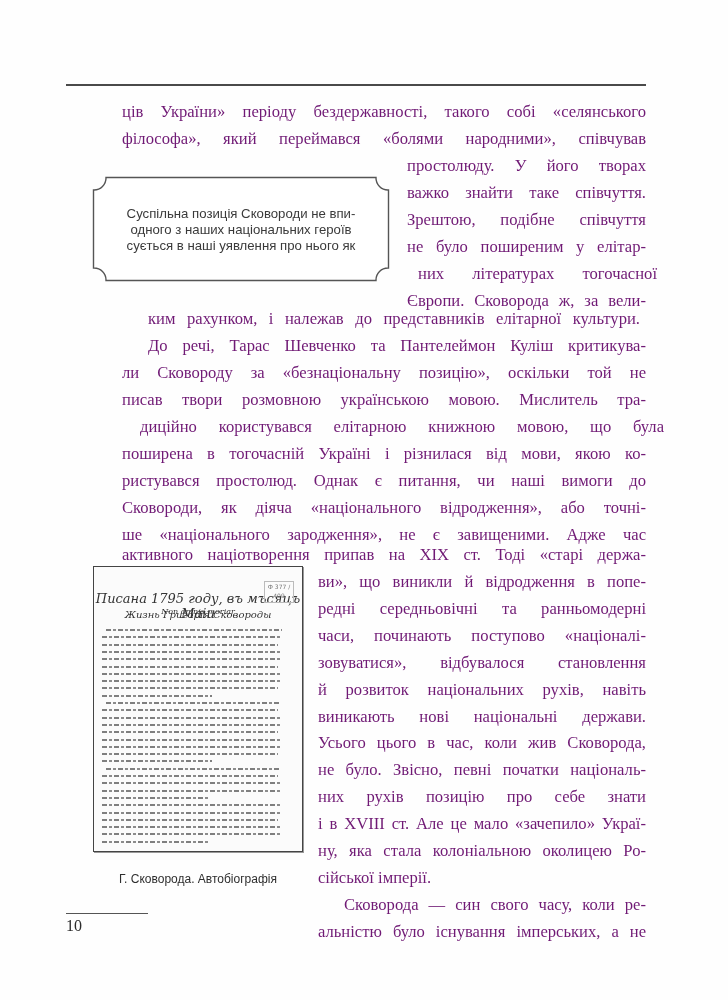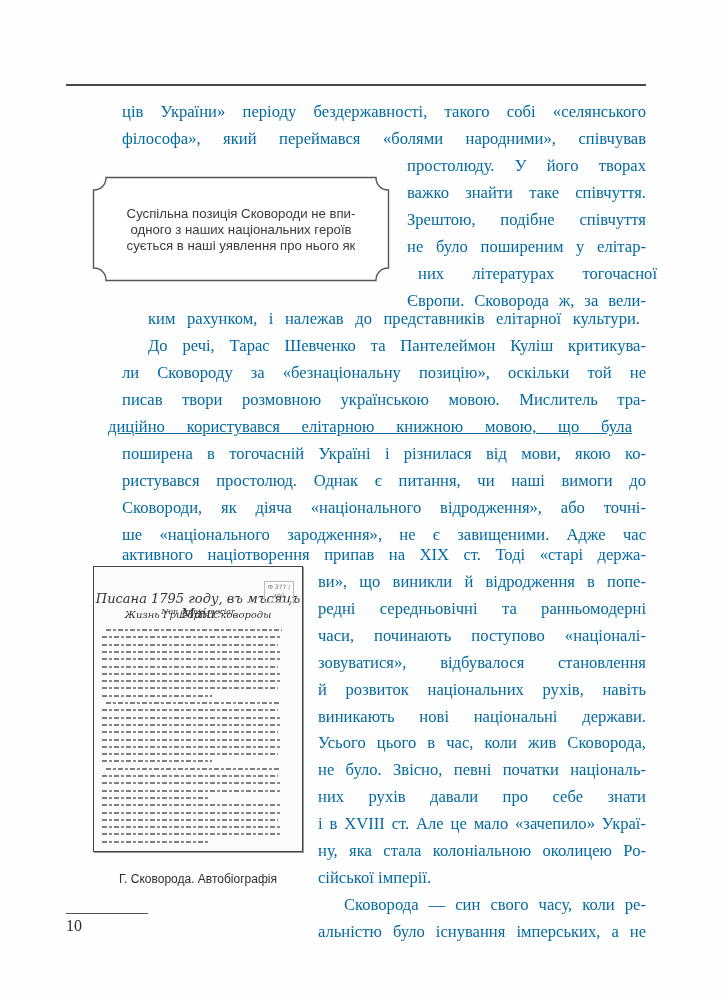--- a/index.html
+++ b/index.html
@@ -6,21 +6,21 @@
   body { width: 728px; height: 1000px; position: relative; overflow: hidden;
          font-family: "DejaVu Serif", "Liberation Serif", serif; color: #2a2a2a; }
   .page { position: absolute; left: 0; top: 0; width: 728px; height: 1000px; background: #fefefe; }
 
   .running-head { position: absolute; left: 66px; top: 62px; width: 580px;
     font-family: "Liberation Serif", serif; font-style: italic; font-size: 15px; color: #3a3a3a; }
   .head-rule { position: absolute; left: 66px; top: 84px; width: 580px; height: 0;
     border-top: 2px solid #4a4a4a; }
 
   .line { position: absolute; font-family: "Liberation Serif", serif; font-size: 16.6px;
-    line-height: 20px; white-space: nowrap; color: #0369a1; text-align: justify; text-align-last: justify; }
+    line-height: 20px; white-space: nowrap; color: #701a75; text-align: justify; text-align-last: justify; }
   .line.last { text-align-last: left; }
 
   .callout { position: absolute; left: 92px; top: 176px; width: 298px; height: 86px; }
   .callout svg { position: absolute; left: 0; top: 0; }
   .callout-text { position: absolute; left: 14px; top: 30px; width: 270px;
     font-family: "Liberation Sans", sans-serif; font-size: 13.2px; line-height: 16px;
     text-align: center; color: #3a3a3a; }
 
   .manuscript { position: absolute; left: 93px; top: 566px; width: 208px; height: 284px;
     border: 1.5px solid #444; background: #fbfbfb; box-shadow: 1px 1px 0 #999; overflow: hidden; }
@@ -51,35 +51,35 @@
     <div class="line" style="left:407px; top:156px; width:239px;">простолюду. У його творах</div>
     <div class="line" style="left:407px; top:183px; width:239px;">важко знайти таке співчуття.</div>
     <div class="line" style="left:407px; top:210px; width:239px;">Зрештою, подібне співчуття</div>
     <div class="line" style="left:407px; top:237px; width:239px;">не було поширеним у елітар-</div>
     <div class="line" style="left:418px; top:264px; width:239px;">них літературах тогочасної</div>
     <div class="line" style="left:407px; top:291px; width:239px;">Європи. Сковорода ж, за вели-</div>
     <div class="line" style="left:148px; top:309px; width:492px;">ким рахунком, і належав до представників елітарної культури.</div>
     <div class="line" style="left:148px; top:336px; width:498px;">До речі, Тарас Шевченко та Пантелеймон Куліш критикува-</div>
     <div class="line" style="left:122px; top:363px; width:524px;">ли Сковороду за «безнаціональну позицію», оскільки той не</div>
     <div class="line" style="left:122px; top:390px; width:524px;">писав твори розмовною українською мовою. Мислитель тра-</div>
-    <div class="line" style="left:108px; top:417px; width:524px;text-decoration:underline;">диційно користувався елітарною книжною мовою, що була</div>
+    <div class="line" style="left:140px; top:417px; width:524px;">диційно користувався елітарною книжною мовою, що була</div>
     <div class="line" style="left:122px; top:444px; width:524px;">поширена в тогочасній Україні і різнилася від мови, якою ко-</div>
     <div class="line" style="left:122px; top:471px; width:524px;">ристувався простолюд. Однак є питання, чи наші вимоги до</div>
     <div class="line" style="left:122px; top:498px; width:524px;">Сковороди, як діяча «національного відродження», або точні-</div>
     <div class="line" style="left:122px; top:525px; width:524px;">ше «національного зародження», не є завищеними. Адже час</div>
     <div class="line" style="left:122px; top:545px; width:524px;">активного націотворення припав на XIX ст. Тоді «старі держа-</div>
     <div class="line" style="left:318px; top:572px; width:328px;">ви», що виникли й відродження в попе-</div>
     <div class="line" style="left:318px; top:599px; width:328px;">редні середньовічні та ранньомодерні</div>
     <div class="line" style="left:318px; top:626px; width:328px;">часи, починають поступово «націоналі-</div>
     <div class="line" style="left:318px; top:653px; width:328px;">зовуватися», відбувалося становлення</div>
     <div class="line" style="left:318px; top:680px; width:328px;">й розвиток національних рухів, навіть</div>
     <div class="line" style="left:318px; top:707px; width:328px;">виникають нові національні держави.</div>
     <div class="line" style="left:318px; top:733px; width:328px;">Усього цього в час, коли жив Сковорода,</div>
     <div class="line" style="left:318px; top:760px; width:328px;">не було. Звісно, певні початки національ-</div>
-    <div class="line" style="left:318px; top:787px; width:328px;">них рухів давали про себе знати</div>
+    <div class="line" style="left:318px; top:787px; width:328px;">них рухів позицію про себе знати</div>
     <div class="line" style="left:318px; top:814px; width:328px;">і в XVIII ст. Але це мало «зачепило» Украї-</div>
     <div class="line" style="left:318px; top:841px; width:328px;">ну, яка стала колоніальною околицею Ро-</div>
     <div class="line last" style="left:318px; top:868px; width:328px;">сійської імперії.</div>
     <div class="line" style="left:344px; top:895px; width:302px;">Сковорода — син свого часу, коли ре-</div>
     <div class="line" style="left:318px; top:922px; width:328px;">альністю було існування імперських, а не</div>
   </div>
 
   <div class="callout">
     <svg width="298" height="106" viewBox="0 0 298 106">
       <path d="M14,1.5 H284 A12,12 0 0 0 296.5,14 V92 A12,12 0 0 0 284,104.5 H14 A12,12 0 0 0 1.5,92 V14 A12,12 0 0 0 14,1.5 Z" fill="#ffffff" stroke="#555" stroke-width="1.4"></path>

